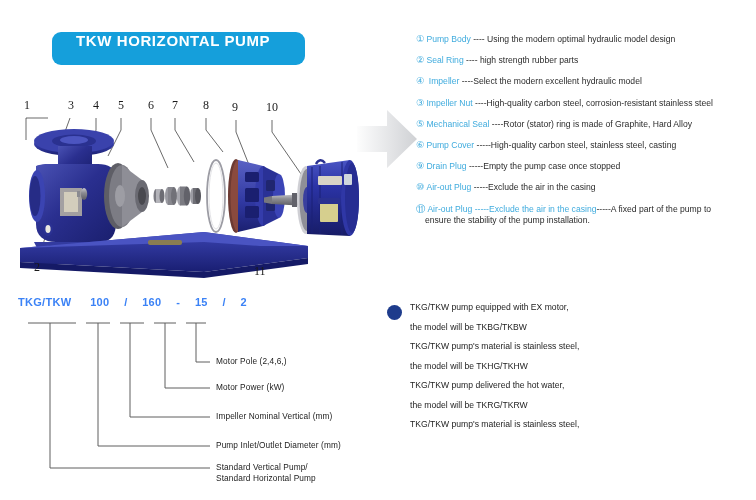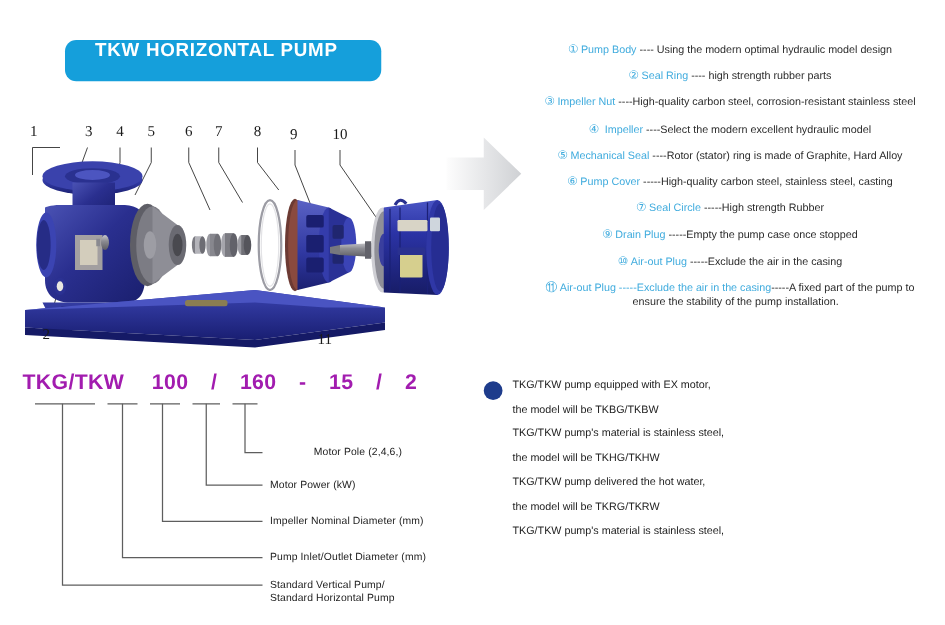--- a/index.html
+++ b/index.html
@@ -61,21 +61,20 @@
     width: 336px;
   }
   .spec-item {
     display: block;
     font-size: 8.6px;
     line-height: 11px;
     color: #2b2b2b;
     margin-bottom: 9.2px;
     white-space: normal;
     font-family: "Liberation Sans", sans-serif;
-    text-align: center;
   }
   .spec-item .circ {
     color: #41ACDE;
     font-size: 9.4px;
     margin-right: 2px;
   }
   .spec-item .name { color: #41ACDE; }
   .spec-item .desc { color: #2b2b2b; }
   .spec-item .cont { padding-left: 9px; display:block; }
   .spec-item.wrap { margin-bottom: 6px; }
@@ -83,23 +82,23 @@
   
   #model-code {
     position: absolute;
     left: 10px; top: 296px;
     width: 390px; height: 198px;
   }
   #model-code .code-row {
     position: absolute;
     top: 0px; left: 8px;
     font-family: "Liberation Sans", sans-serif;
-    font-size: 17px;
+    font-size: 11px;
     font-weight: bold;
-    color: #a21caf;
+    color: #3b82f6;
     letter-spacing: 0.3px;
   }
   #model-code .code-row span { display: inline-block; }
   .mc-label {
     position: absolute;
     font-family: "Liberation Sans", sans-serif;
     font-size: 8.3px;
     color: #222;
     white-space: nowrap;
     letter-spacing: 0.1px;
@@ -321,38 +320,35 @@
 
     <div class="spec-item">
       <span class="circ">①</span><span class="name">Pump Body</span><span class="desc"> ---- Using the modern optimal hydraulic model design</span>
     </div>
 
     <div class="spec-item">
       <span class="circ">②</span><span class="name">Seal Ring</span><span class="desc"> ---- high strength rubber parts</span>
     </div>
 
     <div class="spec-item">
+      <span class="circ">④</span><span class="name"> Impeller</span><span class="desc"> ----Select the modern excellent hydraulic model</span>
+    </div>
+
+    <div class="spec-item">
       <span class="circ">③</span><span class="name">Impeller Nut</span><span class="desc"> ----High-quality carbon steel, corrosion-resistant stainless steel</span>
     </div>
 
     <div class="spec-item">
-      <span class="circ">④</span><span class="name"> Impeller</span><span class="desc"> ----Select the modern excellent hydraulic model</span>
-    </div>
-
-    <div class="spec-item">
       <span class="circ">⑤</span><span class="name">Mechanical Seal</span><span class="desc"> ----Rotor (stator) ring is made of Graphite, Hard Alloy</span>
     </div>
 
     <div class="spec-item">
       <span class="circ">⑥</span><span class="name">Pump Cover</span><span class="desc"> -----High-quality carbon steel, stainless steel, casting</span>
     </div>
 
-    <div class="spec-item">
-      <span class="circ">⑦</span><span class="name">Seal Circle</span><span class="desc"> -----High strength Rubber</span>
-    </div>
 
 
     <div class="spec-item">
       <span class="circ">⑨</span><span class="name">Drain Plug</span><span class="desc"> -----Empty the pump case once stopped</span>
     </div>
 
     <div class="spec-item">
       <span class="circ">⑩</span><span class="name">Air-out Plug</span><span class="desc"> -----Exclude the air in the casing</span>
     </div>
 
@@ -393,23 +389,23 @@
         <path d="M176 27 L196 27"></path>
 
         <path d="M186 27 L186 66 L200 66"></path>
         <path d="M155 27 L155 92 L200 92"></path>
         <path d="M120 27 L120 121 L200 121"></path>
         <path d="M 88 27 L 88 150 L200 150"></path>
         <path d="M 40 27 L 40 172 L200 172"></path>
       </g>
     </svg>
 
-    <span class="mc-label" style="left:206px; top:60px;margin-left:35px;">Motor Pole (2,4,6,)</span>
+    <span class="mc-label" style="left:206px; top:60px;">Motor Pole (2,4,6,)</span>
     <span class="mc-label" style="left:206px; top:86px;">Motor Power  (kW)</span>
-    <span class="mc-label" style="left:206px; top:115px;">Impeller Nominal Diameter (mm)</span>
+    <span class="mc-label" style="left:206px; top:115px;">Impeller Nominal Vertical (mm)</span>
     <span class="mc-label" style="left:206px; top:144px;">Pump Inlet/Outlet Diameter (mm)</span>
     <span class="mc-label" style="left:206px; top:166px;">Standard Vertical Pump/</span>
     <span class="mc-label" style="left:206px; top:177px;">Standard  Horizontal Pump</span>
   </div>
 
   <div id="notes">
     <span class="bullet-dot"></span>
 
     <span class="note-line">TKG/TKW pump equipped with EX motor,</span>
     <span class="note-line">the model will be TKBG/TKBW</span>

